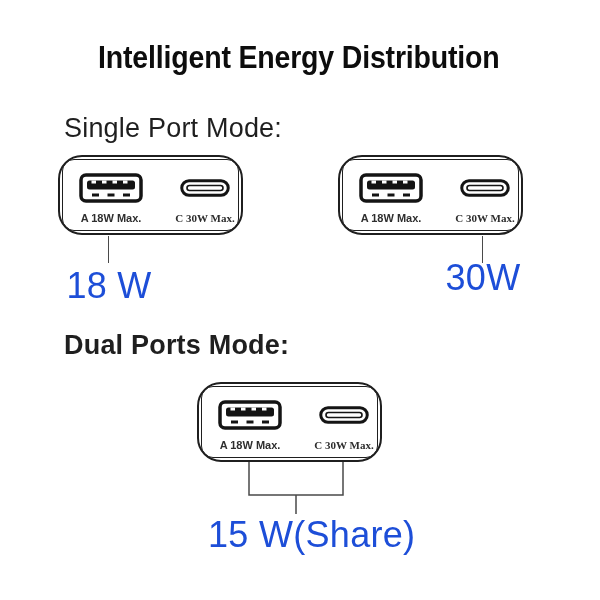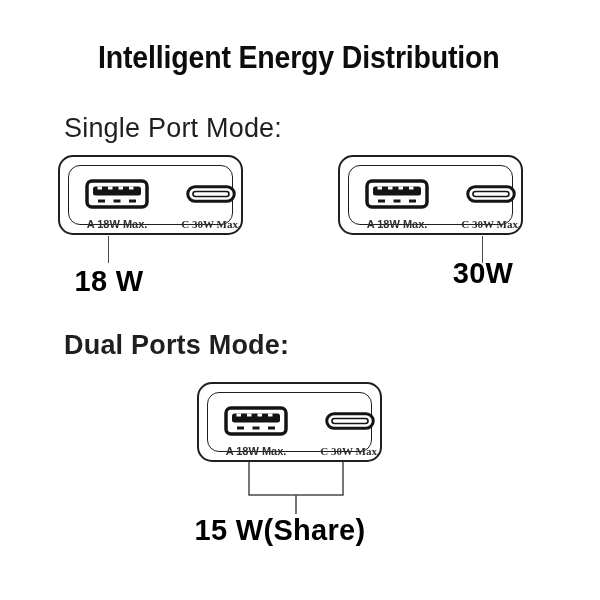--- a/index.html
+++ b/index.html
@@ -31,22 +31,22 @@
   }
   #single-mode-label { left: 64px; top: 113px; }
   #dual-mode-label   { left: 64px; top: 330px; font-weight: bold; }
 
   
   .charger {
     position: absolute;
     width: 185px; height: 80px;
     box-sizing: border-box;
     border: 2px solid #1f1f1f;
-    border-radius: 15px;
-    padding: 8px;
+    border-radius: 24px;
+    padding: 2px;
     background: #ffffff;
   }
   .charger-inner {
     position: relative;
     width: 100%; height: 100%;
     box-sizing: border-box;
     border: 1.5px solid #1f1f1f;
     border-radius: 12px;
   }
   .usb-a-icon { position: absolute; left: 16px; top: 13px; width: 64px; height: 30px; }
@@ -67,26 +67,26 @@
   
   .vline { position: absolute; width: 0; border-left: 1.5px solid #4a4a4a; }
   #line-18w { left: 108px; top: 236px; height: 27px; }
   #line-30w { left: 482px; top: 236px; height: 27px; }
   #dual-bracket { left: 248px; top: 462px; }
 
   
   .watt-label {
     position: absolute;
     text-align: center;
-    font-size: 29px; font-weight: 700; color: #000000;
+    font-size: 36px; font-weight: 400; color: #1d4ed8;
     letter-spacing: 0.3px; white-space: nowrap;
   }
   #watt-18 { left: 59px;  top: 265px; width: 100px; }
   #watt-30 { left: 433px; top: 257px; width: 100px; }
-  #watt-15 { left: 180px; top: 514px; width: 200px; }
+  #watt-15 { left: 208px; top: 514px; width: 200px; }
 </style>
 </head>
 <body>
 
 <div class="abs" id="page-title">Intelligent Energy Distribution</div>
 
 <div class="abs section-label" id="single-mode-label">Single Port Mode:</div>
 
 <div class="charger" id="charger-single-a">
   <div class="charger-inner">

